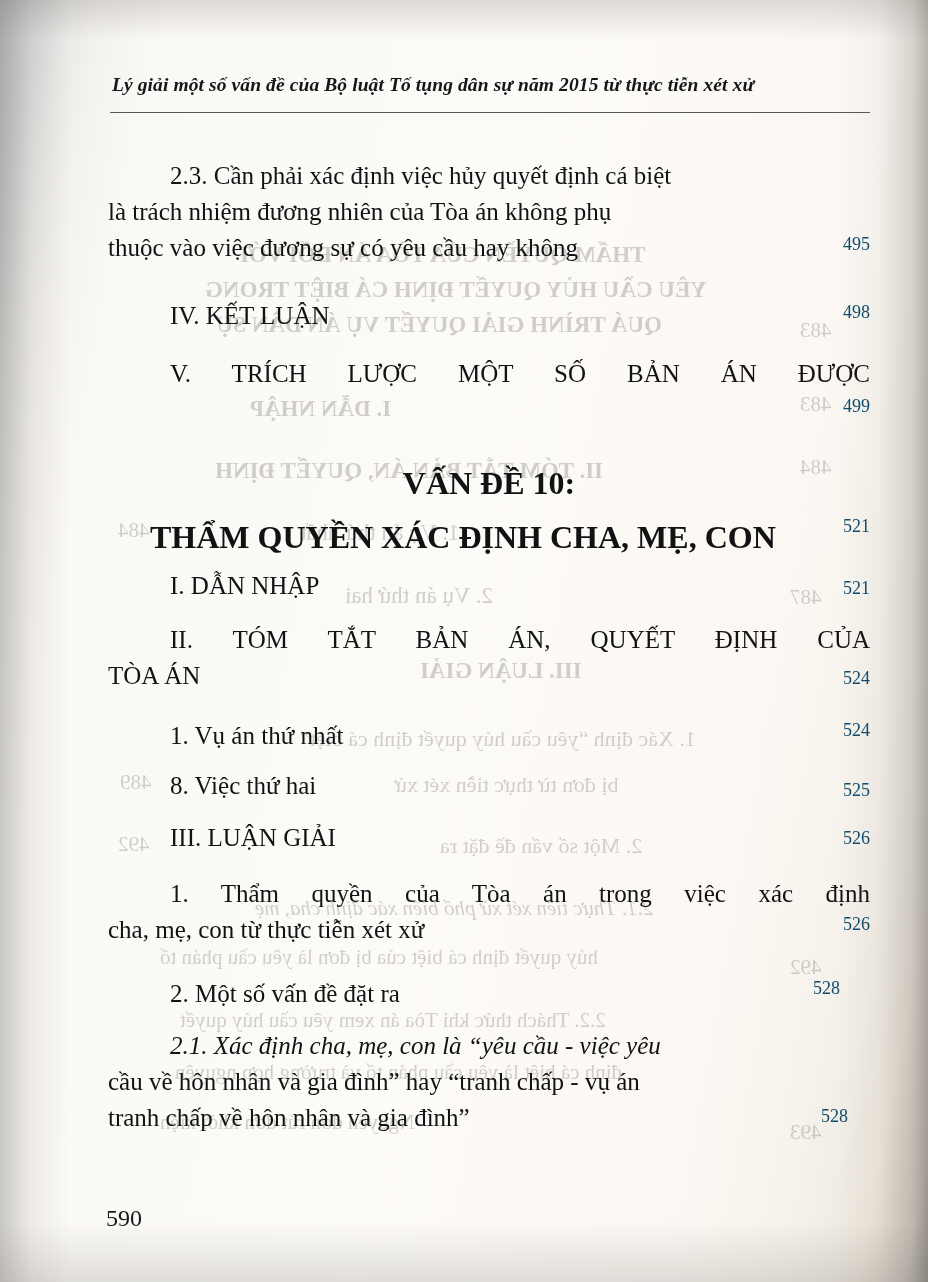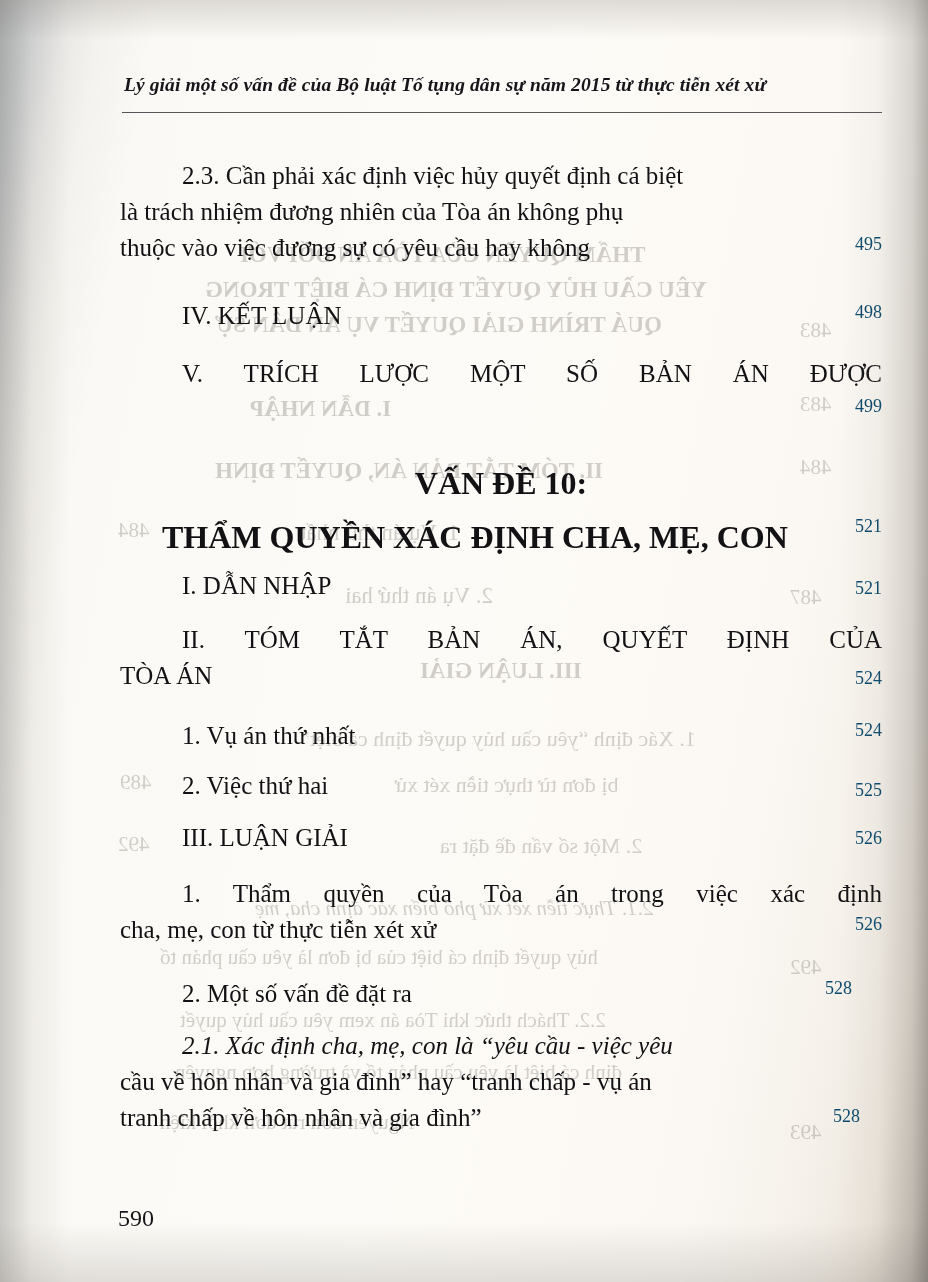--- a/index.html
+++ b/index.html
@@ -44,21 +44,21 @@
   }
   .shadow-bottom {
     position: absolute;
     left: 0; bottom: 0; width: 928px; height: 60px;
     background: linear-gradient(to top, rgba(110,106,100,0.20), rgba(110,106,100,0));
     pointer-events: none;
   }
 
   .content {
     position: absolute;
-    left: 12px; top: 0;
+    left: 0; top: 0;
     width: 752px; height: 1282px; padding-left: 36px;
   }
 
   
   .running-head {
     position: absolute;
     left: 112px;
     top: 74px;
     width: 760px;
     font-style: italic;
@@ -229,21 +229,21 @@
       <span class="line-plain">TÒA ÁN</span>
       <span class="pg" style="top:46px;">524</span>
     </div>
 
     <div class="blk t8">
       <span class="line-plain" style="text-indent:62px;">1. Vụ án thứ nhất</span>
       <span class="pg" style="top:2px;">524</span>
     </div>
 
     <div class="blk t9">
-      <span class="line-plain" style="text-indent:62px;">2. Việc thứ hai</span>
+      <span class="line-plain" style="text-indent:62px;">8. Việc thứ hai</span>
       <span class="pg" style="top:12px;">525</span>
     </div>
 
     <div class="blk t10">
       <span class="line-plain" style="text-indent:62px;">III. LUẬN GIẢI</span>
       <span class="pg" style="top:8px;">526</span>
     </div>
 
     <div class="blk t11">
       <span class="line-justify" style="padding-left:62px;">1. Thẩm quyền của Tòa án trong việc xác định</span>

